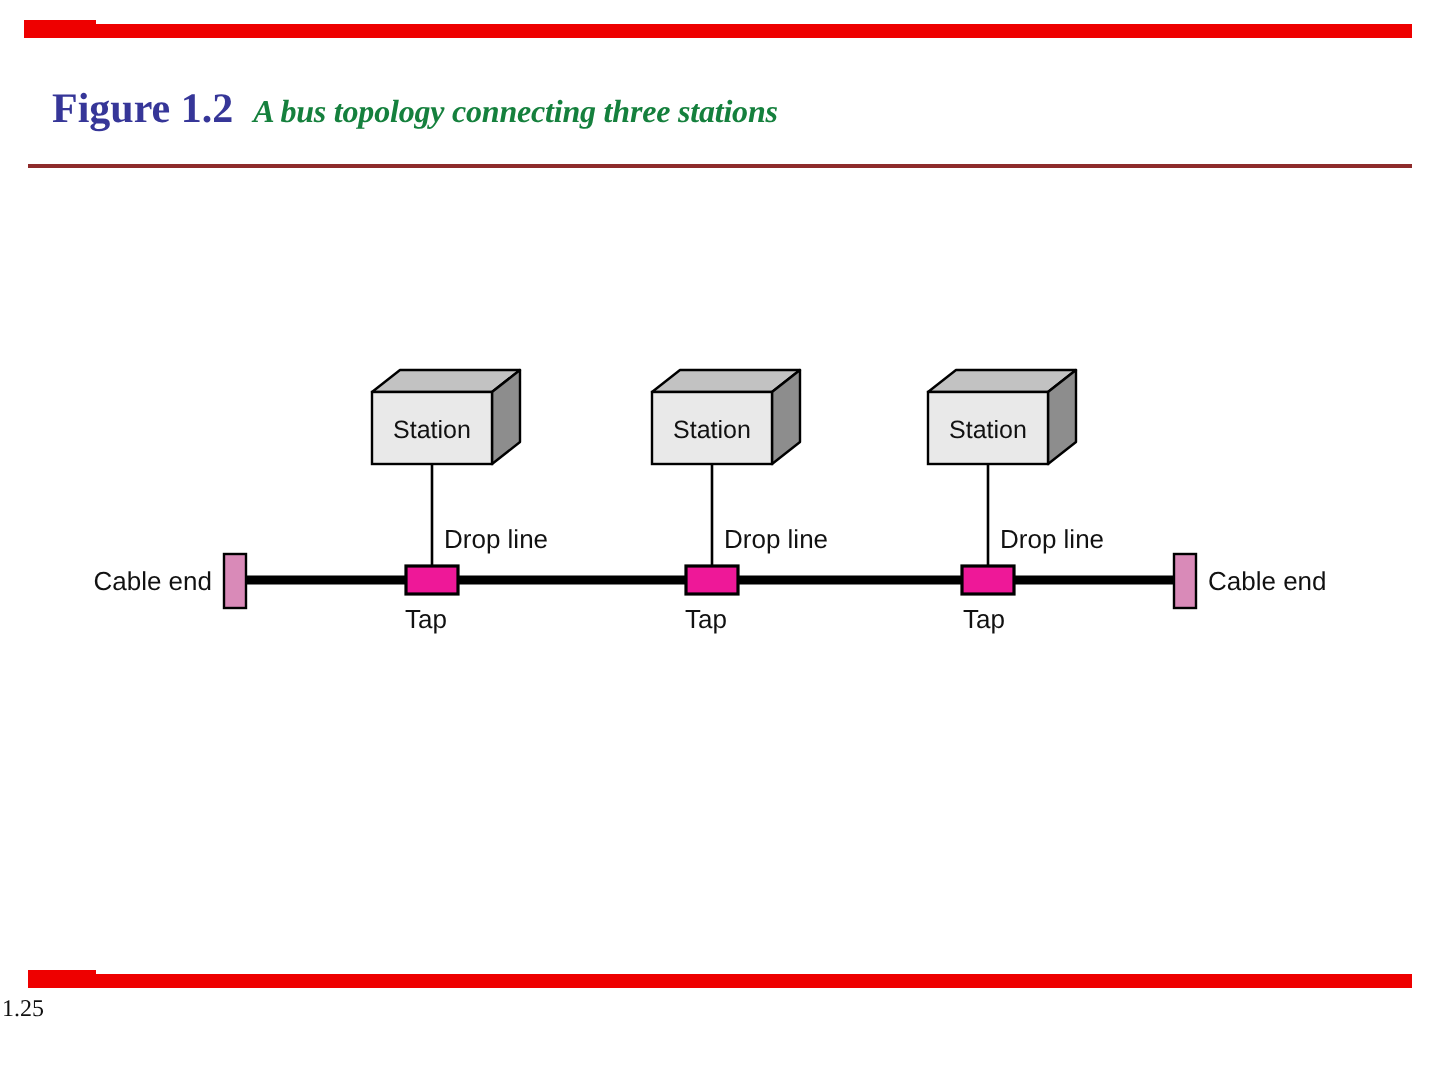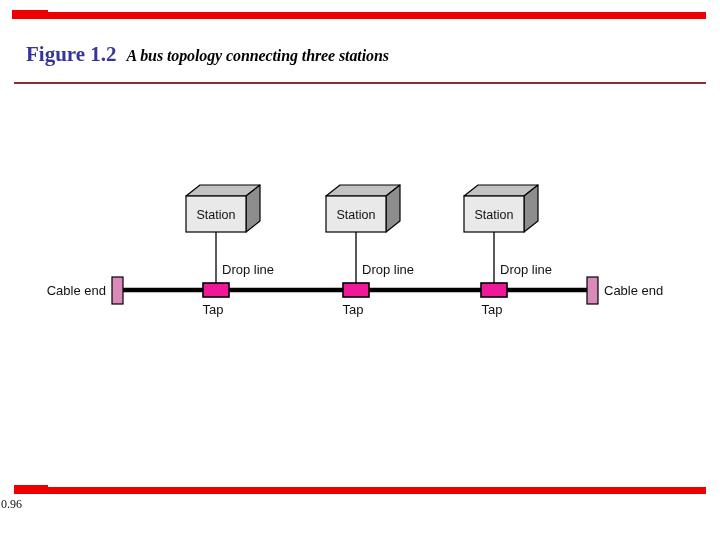--- a/index.html
+++ b/index.html
@@ -54,21 +54,21 @@
     font-weight: bold;
     color: #363698;
     letter-spacing: 0px;
     vertical-align: baseline;
   }
   .fig-caption {
     font-family: "Liberation Serif", serif;
     font-size: 16px;
     font-weight: bold;
     font-style: italic;
-    color: #000000;
+    color: #15803d;
     margin-left: 10px;
     vertical-align: baseline;
     letter-spacing: -0.1px;
   }
   .title-rule {
     position: absolute;
     left: 14px;
     top: 82px;
     width: 692px;
     height: 2px;
@@ -172,15 +172,15 @@
       <text x="500" y="179" text-anchor="start" font-family="'Liberation Sans', sans-serif" font-size="13" fill="#111111">Drop line</text>
 
       <text x="213" y="219" text-anchor="middle" font-family="'Liberation Sans', sans-serif" font-size="13" fill="#111111">Tap</text>
       <text x="353" y="219" text-anchor="middle" font-family="'Liberation Sans', sans-serif" font-size="13" fill="#111111">Tap</text>
       <text x="492" y="219" text-anchor="middle" font-family="'Liberation Sans', sans-serif" font-size="13" fill="#111111">Tap</text>
     </svg>
   </div>
 
   <div class="bottom-rule-notch" style="background: rgb(238, 0, 0);"></div>
   <div class="bottom-rule" style="background: rgb(238, 0, 0);"></div>
-  <div class="page-num">0.96</div>
+  <div class="page-num">1.25</div>
 
 </div>
 
 </body></html>

